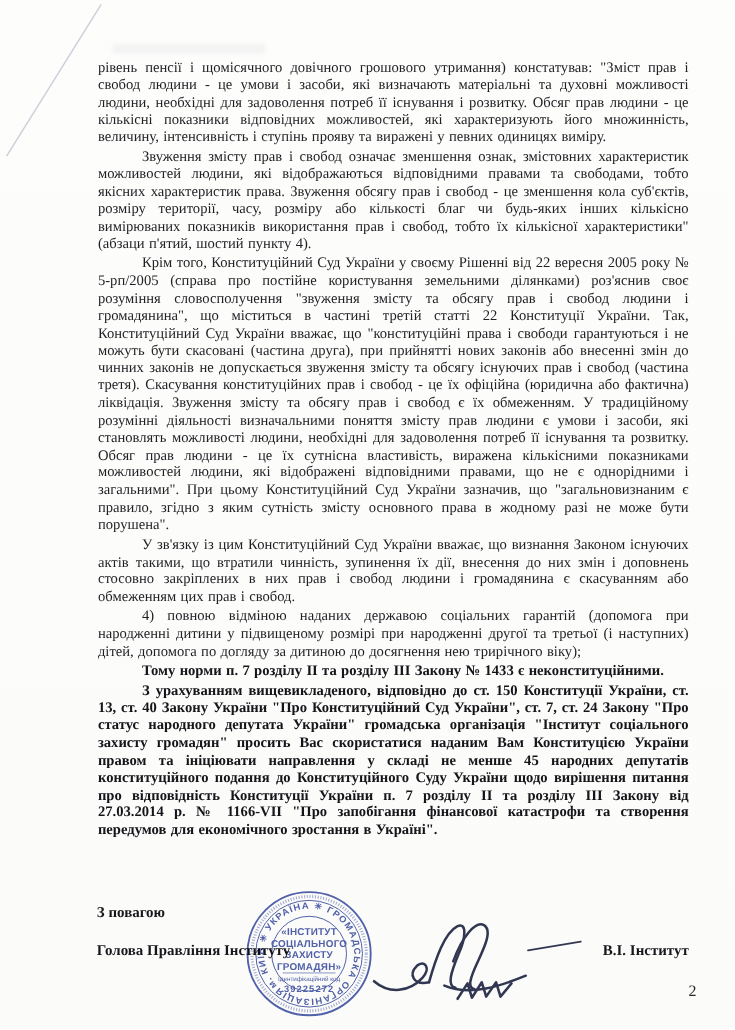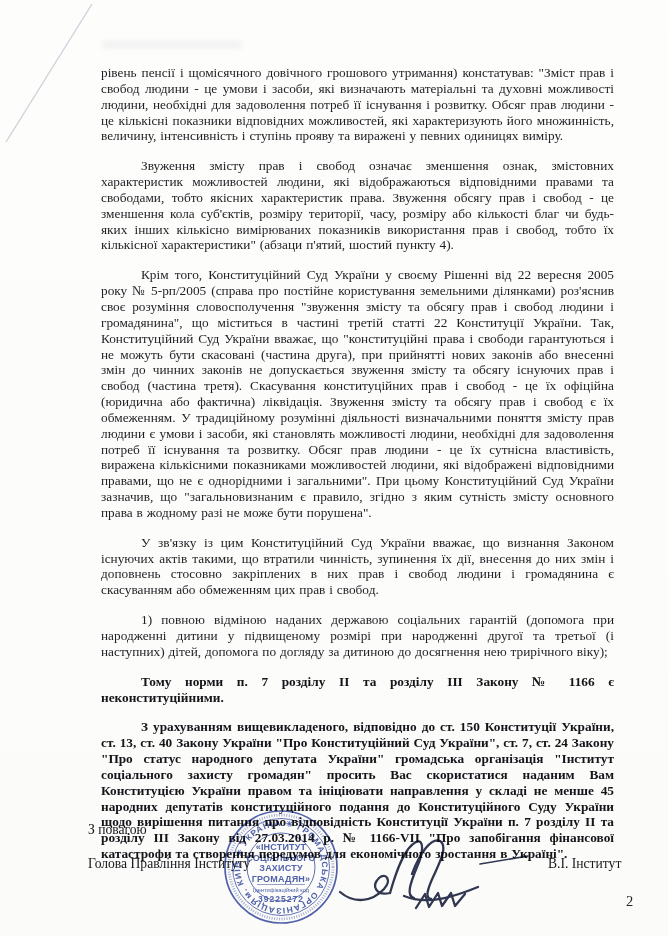--- a/index.html
+++ b/index.html
@@ -11,25 +11,25 @@
   .page{
     position:absolute;inset:0;
     background:linear-gradient(180deg,#fdfdfc 0%,#fcfcfb 60%,#fbfbf9 100%);
   }
   .text-block{
     position:absolute;left:87px;top:51px;width:541px;
     color:#1f1f24;
     font-size:13.3px;line-height:15.85px;
     text-align:justify;word-spacing:0.6px;
   }
-  .para{margin:14px;text-indent:40px;font-family:Liberation Serif, serif;}
+  .para{margin:2px;text-indent:40px;font-family:Liberation Serif, serif;}
   .para.no-indent{text-indent:0;}
   .para.bold{font-weight:700;color:#141419;}
   .closing-item{
-    position:absolute;font-weight:400;color:#16161b;font-size:13.6px;white-space:nowrap;
+    position:absolute;font-weight:700;color:#16161b;font-size:13.6px;white-space:nowrap;
   }
   .salutation{left:88px;top:822px;}
   .signer-title{left:88px;top:856px;}
   .signer-name{left:548px;top:856px;}
   .page-number{
     position:absolute;left:626px;top:893px;
     font-size:14.5px;color:#26262b;font-weight:400;
   }
   .fold-line-svg{position:absolute;left:0;top:0;}
   .ghost-smudge{
@@ -58,22 +58,22 @@
     <line x1="92" y1="4" x2="6" y2="142" stroke="#c6cad3" stroke-width="1.3" opacity="0.9"></line>
   </svg>
 
   <div class="ghost-smudge"></div>
 
   <div class="text-block">
     <p class="para no-indent">рівень пенсії і щомісячного довічного грошового утримання) констатував: "Зміст прав і свобод людини - це умови і засоби, які визначають матеріальні та духовні можливості людини, необхідні для задоволення потреб її існування і розвитку. Обсяг прав людини - це кількісні показники відповідних можливостей, які характеризують його множинність, величину, інтенсивність і ступінь прояву та виражені у певних одиницях виміру.</p>
     <p class="para">Звуження змісту прав і свобод означає зменшення ознак, змістовних характеристик можливостей людини, які відображаються відповідними правами та свободами, тобто якісних характеристик права. Звуження обсягу прав і свобод - це зменшення кола суб'єктів, розміру території, часу, розміру або кількості благ чи будь-яких інших кількісно вимірюваних показників використання прав і свобод, тобто їх кількісної характеристики" (абзаци п'ятий, шостий пункту 4).</p>
     <p class="para">Крім того, Конституційний Суд України у своєму Рішенні від 22 вересня 2005 року № 5-рп/2005 (справа про постійне користування земельними ділянками) роз'яснив своє розуміння словосполучення "звуження змісту та обсягу прав і свобод людини і громадянина", що міститься в частині третій статті 22 Конституції України. Так, Конституційний Суд України вважає, що "конституційні права і свободи гарантуються і не можуть бути скасовані (частина друга), при прийнятті нових законів або внесенні змін до чинних законів не допускається звуження змісту та обсягу існуючих прав і свобод (частина третя). Скасування конституційних прав і свобод - це їх офіційна (юридична або фактична) ліквідація. Звуження змісту та обсягу прав і свобод є їх обмеженням. У традиційному розумінні діяльності визначальними поняття змісту прав людини є умови і засоби, які становлять можливості людини, необхідні для задоволення потреб її існування та розвитку. Обсяг прав людини - це їх сутнісна властивість, виражена кількісними показниками можливостей людини, які відображені відповідними правами, що не є однорідними і загальними". При цьому Конституційний Суд України зазначив, що "загальновизнаним є правило, згідно з яким сутність змісту основного права в жодному разі не може бути порушена".</p>
     <p class="para">У зв'язку із цим Конституційний Суд України вважає, що визнання Законом існуючих актів такими, що втратили чинність, зупинення їх дії, внесення до них змін і доповнень стосовно закріплених в них прав і свобод людини і громадянина є скасуванням або обмеженням цих прав і свобод.</p>
-    <p class="para">1) повною відміною наданих державою соціальних гарантій (допомога при народженні дитини у підвищеному розмірі при народженні другої та третьої (і наступних) дітей, допомога по догляду за дитиною до досягнення нею трирічного віку);</p>
-    <p class="para bold">Тому норми п. 7 розділу II та розділу III Закону № 1166 є неконституційними.</p>
+    <p class="para">4) повною відміною наданих державою соціальних гарантій (допомога при народженні дитини у підвищеному розмірі при народженні другої та третьої (і наступних) дітей, допомога по догляду за дитиною до досягнення нею трирічного віку);</p>
+    <p class="para bold">Тому норми п. 7 розділу II та розділу III Закону № 1433 є неконституційними.</p>
     <p class="para bold">З урахуванням вищевикладеного, відповідно до ст. 150 Конституції України, ст. 13, ст. 40 Закону України "Про Конституційний Суд України", ст. 7, ст. 24 Закону "Про статус народного депутата України" громадська організація "Інститут соціального захисту громадян" просить Вас скористатися наданим Вам Конституцією України правом та ініціювати направлення у складі не менше 45 народних депутатів конституційного подання до Конституційного Суду України щодо вирішення питання про відповідність Конституції України п. 7 розділу II та розділу III Закону від 27.03.2014 р. № 1166-VII "Про запобігання фінансової катастрофи та створення передумов для економічного зростання в Україні".</p>
   </div>
 
   <div class="closing-item salutation">З повагою</div>
   <div class="closing-item signer-title">Голова Правління Інституту</div>
   <div class="closing-item signer-name">В.І. Інститут</div>
 
   <svg class="stamp-svg" width="140" height="140" viewBox="0 0 140 140" aria-hidden="true">
     <defs>
       <path id="ringPath" d="M41,99 A41,41 0 1,1 99,99 A41,41 0 0,1 41,99"></path>

